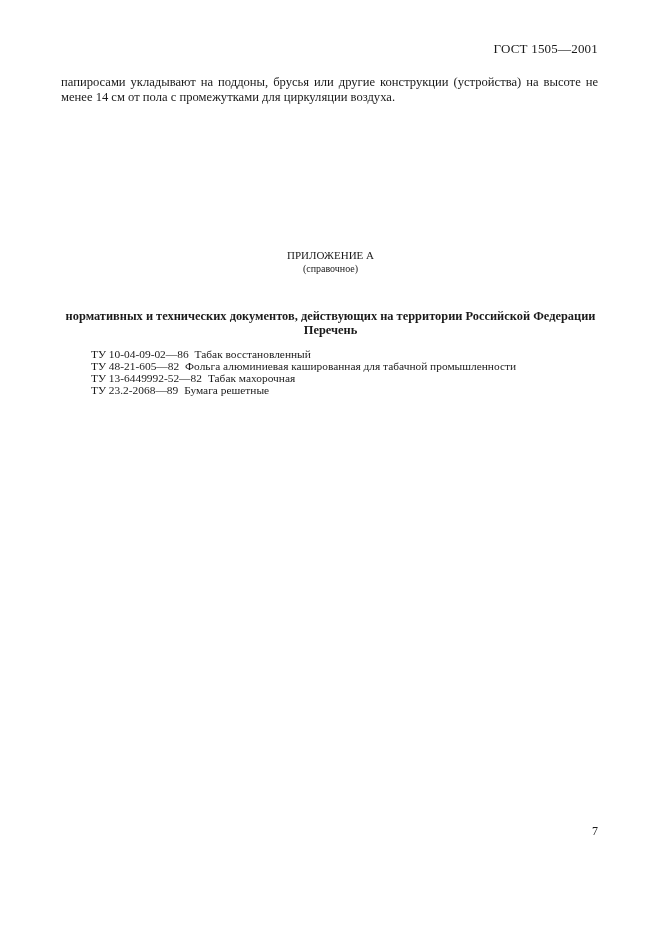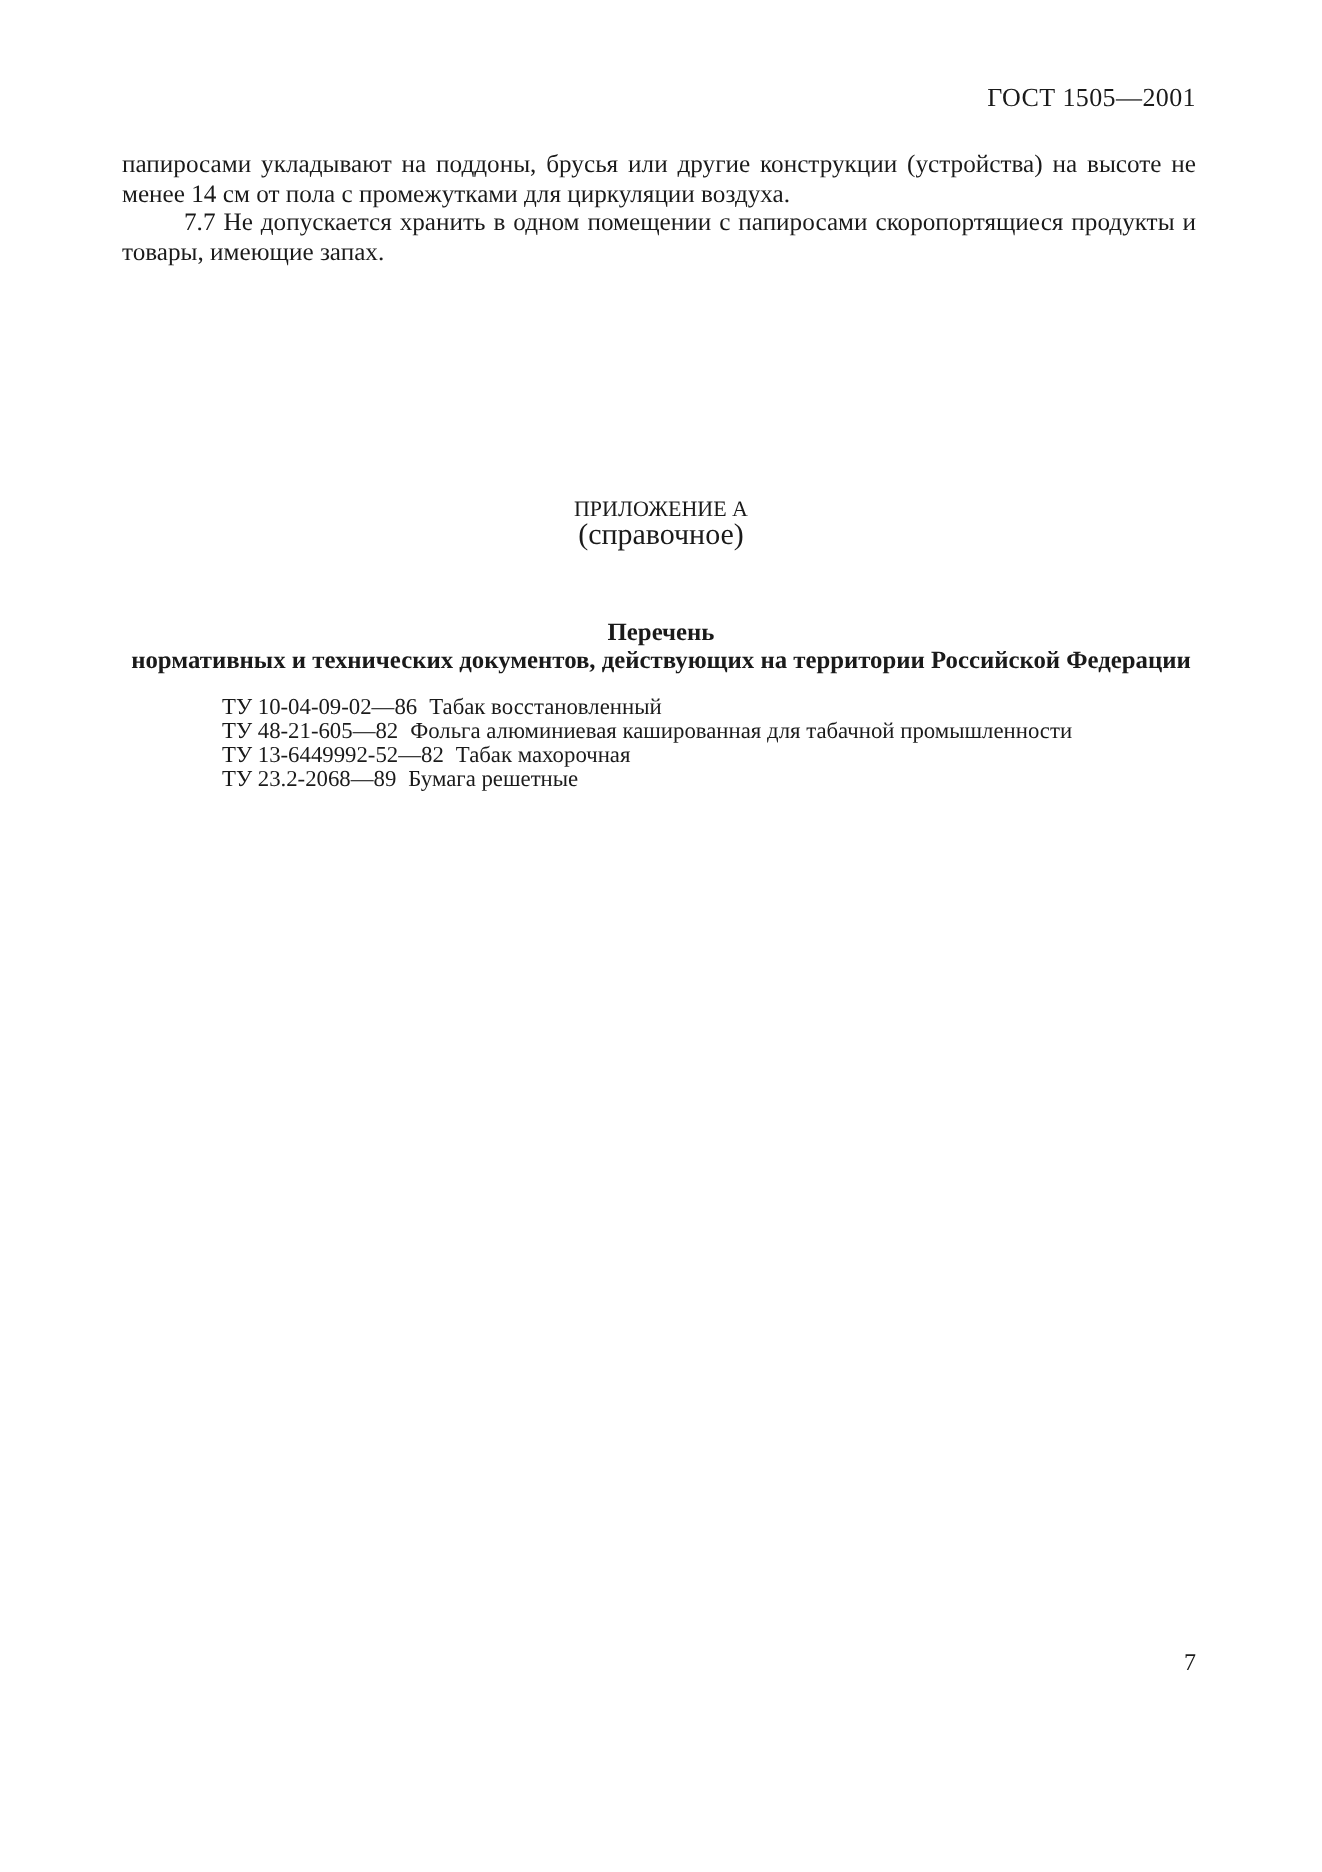--- a/index.html
+++ b/index.html
@@ -18,54 +18,53 @@
       text-align: justify;
     }
     .body-text p { margin: 0; }
     .body-text .indent { text-indent: 31px; }
     .appendix-title {
       position: absolute; left: 0; width: 661px; top: 249px;
       text-align: center; font-size: 11px; line-height: 13px; font-family: Liberation Serif, serif;
     }
     .appendix-sub {
       position: absolute; left: 0; width: 661px; top: 262px;
-      text-align: center; font-size: 15px; line-height: 13px;
+      text-align: center; font-size: 10px; line-height: 13px;
     }
     .list-heading {
       position: absolute; left: 0; width: 661px; top: 310px;
       text-align: center; font-weight: bold; font-size: 12.4px; line-height: 13.5px;
     }
     .list {
       position: absolute; left: 91px; top: 348px;
       font-size: 11.4px; line-height: 12px;
       list-style: none; margin: 0; padding: 0;
     }
-    .list li { white-space: nowrap; margin-left: 20px; }
+    .list li { white-space: nowrap; }
     .list .code { margin-right: 6px; }
     .page-number {
       position: absolute; left: 592px; top: 824px;
       font-size: 12px;
     }
   </style>
 </head>
 <body>
 
 <div class="header">ГОСТ 1505—2001</div>
 
 <div class="body-text">
   <p>папиросами укладывают на поддоны, брусья или другие конструкции (устройства) на высоте не менее 14 см от пола с промежутками для циркуляции воздуха.</p>
-  <p class="indent">7.7  Не допускается хранить в одном помещении с папиросами скоропортящиеся продукты и товары, имеющие запах.</p>
 </div>
 
 <div class="appendix-title">ПРИЛОЖЕНИЕ А</div>
 <div class="appendix-sub">(справочное)</div>
 
 <div class="list-heading">
+  <div>нормативных и технических документов, действующих на территории Российской Федерации</div>
   <div>Перечень</div>
-  <div>нормативных и технических документов, действующих на территории Российской Федерации</div>
 </div>
 
 <ul class="list">
   <li>
     <span class="code">ТУ  10-04-09-02—86</span><span>Табак восстановленный</span>
   </li>
   <li>
     <span class="code">ТУ  48-21-605—82</span><span>Фольга алюминиевая кашированная для табачной промышленности</span>
   </li>
   <li>

